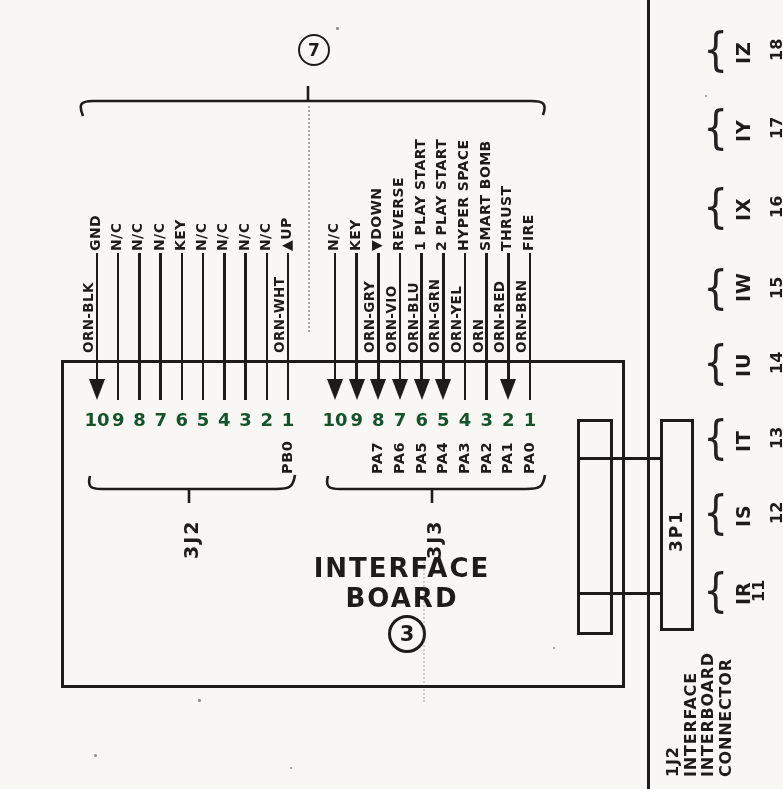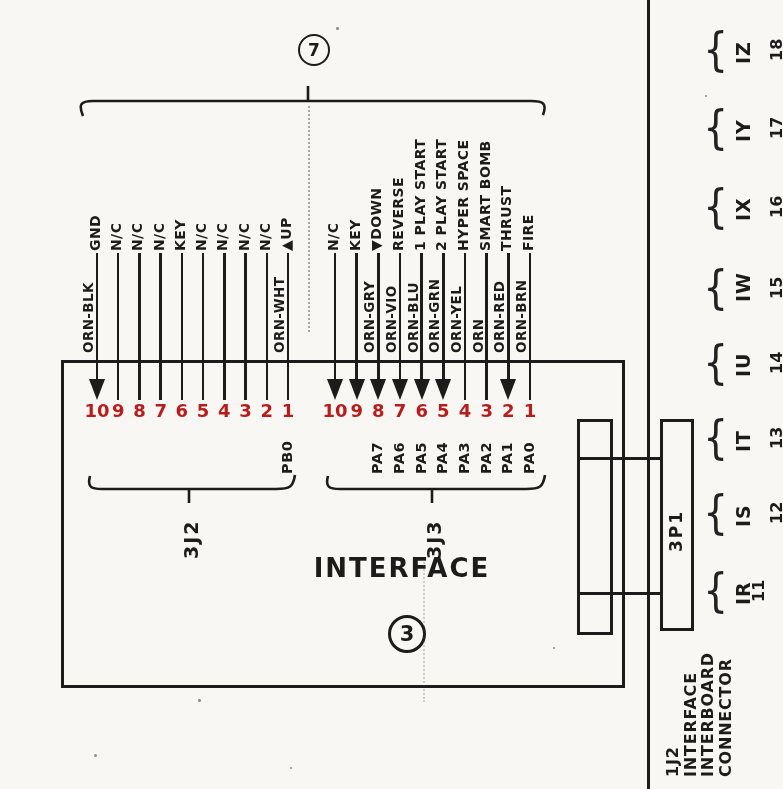--- a/index.html
+++ b/index.html
@@ -9,21 +9,21 @@
   .wire{position:absolute;background:#1d1c1a;}
   .arrowhead{position:absolute;width:0;height:0;border-left:8px solid transparent;
              border-right:8px solid transparent;border-top:21px solid #1d1c1a;}
   .rot{position:absolute;transform-origin:0 0;transform:rotate(-90deg);
        white-space:nowrap;font-weight:bold;color:#1d1c1a;line-height:1;}
   .sig{font-size:14px;letter-spacing:0.4px;}
   .wirecolor{font-size:13.5px;letter-spacing:0.4px;}
   .port{font-size:14.5px;letter-spacing:0.5px;}
   .cname{font-size:19px;letter-spacing:2px;}
   .pinnum{position:absolute;font-size:18px;font-weight:bold;text-align:center;
-          color:#b91c1c;line-height:1;}
+          color:#14532d;line-height:1;margin-top:9px;}
   .rect{position:absolute;border:3px solid #1d1c1a;box-sizing:border-box;}
   .circle{position:absolute;border:2.6px solid #1d1c1a;border-radius:50%;
           text-align:center;font-weight:bold;box-sizing:content-box;}
   .hwire{position:absolute;background:#1d1c1a;height:2.6px;}
   .vline{position:absolute;background:#1d1c1a;width:2.6px;}
   .squig{position:absolute;font-family:"DejaVu Sans",sans-serif;font-size:46px;
          font-weight:400;color:#222;transform:scaleX(0.85);line-height:1;}
   .iblabel{font-size:19px;letter-spacing:1px;}
   .ibnum{font-size:16px;}
   .title{position:absolute;left:292px;width:220px;text-align:center;font-weight:bold;
@@ -54,20 +54,21 @@
     <line x1="432" y1="489" x2="432" y2="503"></line>
   </svg>
 
   <div class="rect" style="left:61px;top:360px;width:564px;height:328px;"></div>
 
   <div class="rot cname" style="left:182px;top:559px;">3J2</div>
   <div class="rot cname" style="left:425px;top:559px;">3J3</div>
   <div class="rot port" style="left:280px;top:474px;">PB0</div>
 
   <div class="title" style="top:555px;">INTERFACE</div>
+  <div class="title" style="top:585px;">BOARD</div>
   <div class="circle" style="left:388px;top:615px;width:32px;height:32px;line-height:32px;font-size:21px;border-width:3px;">
     <span>3</span>
   </div>
 
   <div class="rect" style="left:577px;top:419px;width:36px;height:216px;"></div>
   <div class="rect" style="left:660px;top:419px;width:34px;height:212px;"></div>
   <div class="hwire" style="left:578px;top:457px;width:83px;"></div>
   <div class="hwire" style="left:578px;top:592px;width:83px;"></div>
   <div class="rot cname" style="left:668px;top:552px;font-size:17px;">3P1</div>
 

